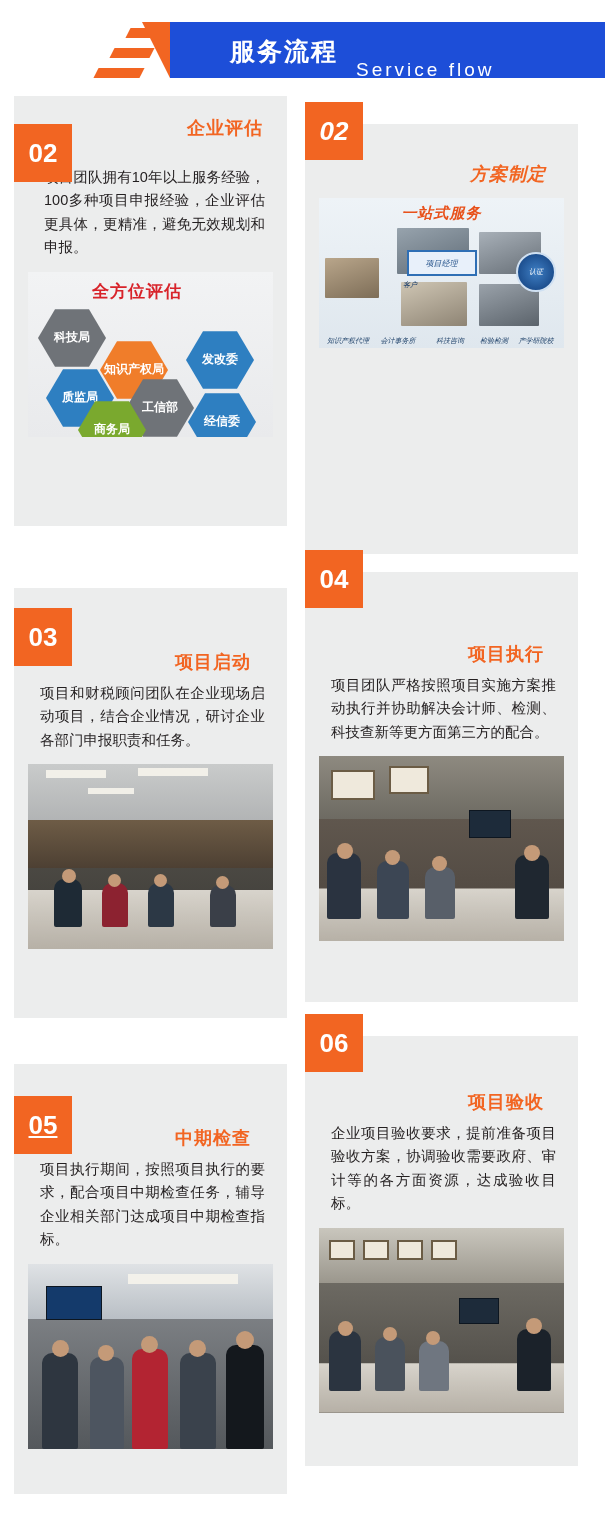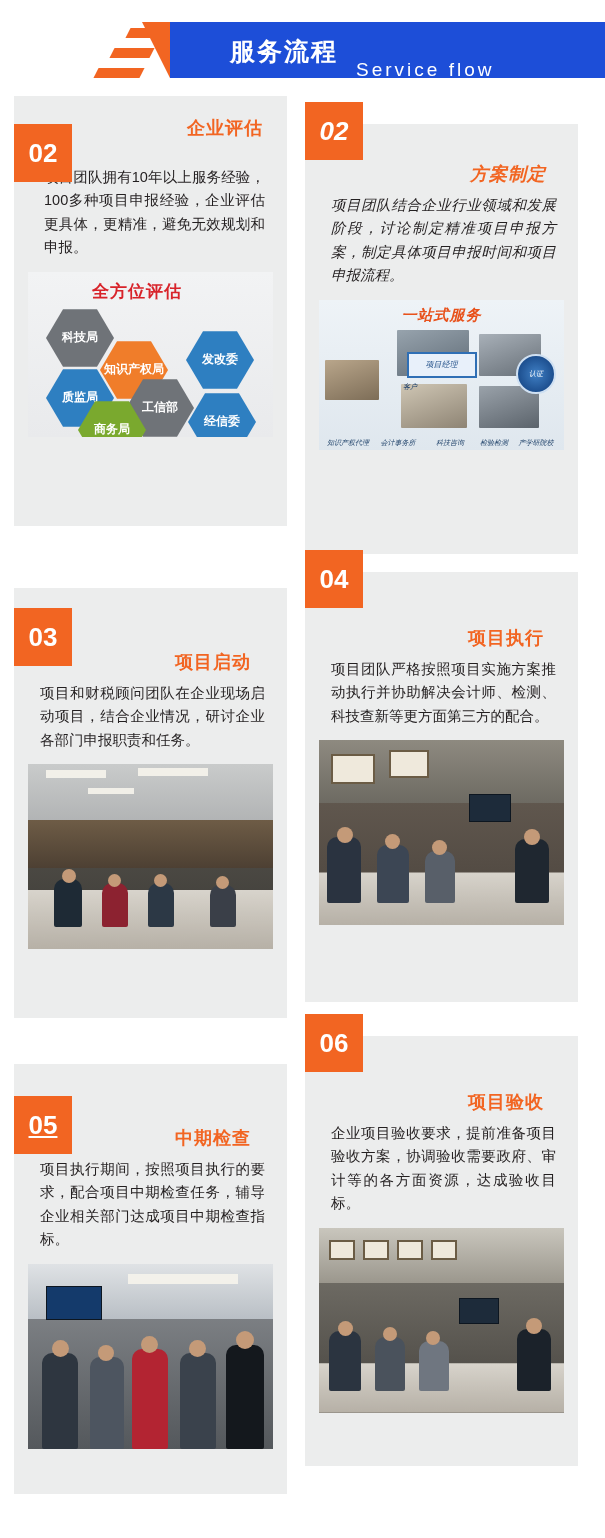--- a/index.html
+++ b/index.html
@@ -262,37 +262,36 @@
     <div class="card tall pad-left" style="padding-top:70px;">
       <div class="num left">02</div>
       <div class="title-row" style="position:absolute; left:0; top:20px; width:100%; justify-content:flex-end; padding-right:24px;">
         <div class="card-title">企业评估</div>
       </div>
       <div class="card-body" style="padding-left:16px;">项目团队拥有10年以上服务经验，100多种项目申报经验，企业评估更具体，更精准，避免无效规划和申报。</div>
 
       <div class="photo ph-eval">
         <div class="eval-title">全方位评估</div>
         <div class="hexwrap">
-          <div class="hex" style="left:8px;  top:8px;  background:#6f7378;">科技局</div>
+          <div class="hex" style="left:0;  top:8px;  background:#6f7378;">科技局</div>
           <div class="hex" style="left:62px; top:40px; background:#f07d2a;">知识产权局</div>
           <div class="hex" style="left:148px;top:30px; background:#2e7fc1;">发改委</div>
           <div class="hex" style="left:8px;  top:68px; background:#2e7fc1;">质监局</div>
           <div class="hex" style="left:88px; top:78px; background:#6f7378;">工信部</div>
           <div class="hex" style="left:40px; top:100px;background:#7aa92e;">商务局</div>
           <div class="hex" style="left:150px;top:92px; background:#2e7fc1;">经信委</div>
         </div>
       </div>
     </div>
 
     <div class="card tall" style="padding-top:46px; margin-top:28px;font-style:italic;">
       <div class="num topleft">02</div>
       <div class="title-row" style="padding-right:18px; margin-top:-8px;">
         <div class="card-title">方案制定</div>
       </div>
-      <div class="card-body">项目团队结合企业行业领域和发展阶段，讨论制定精准项目申报方案，制定具体项目申报时间和项目申报流程。</div>
 
       <div class="photo ph-onestop">
         <div class="onestop-title">一站式服务</div>
         <div class="os-photo" style="left:6px; top:60px; width:54px; height:40px; background:linear-gradient(160deg,#b9a68b,#7d6d57);"></div>
         <div class="os-photo" style="left:78px; top:30px; width:72px; height:46px; background:linear-gradient(160deg,#97a3ad,#5f6b76);"></div>
         <div class="os-photo" style="left:160px; top:34px; width:62px; height:42px; background:linear-gradient(160deg,#a8b0b8,#676f77);"></div>
         <div class="os-photo" style="left:82px; top:84px; width:66px; height:44px; background:linear-gradient(160deg,#cfc6b4,#8e8474);"></div>
         <div class="os-photo" style="left:160px; top:86px; width:60px; height:42px; background:linear-gradient(160deg,#9aa2aa,#5b636b);"></div>
         <div class="os-center">项目经理</div>
         <div class="os-label" style="left:64px; top:82px; color:#143a6b;">客户</div>
@@ -328,21 +327,21 @@
         <div class="head" style="left:80px; bottom:calc(12% + 40px); width:13px; height:13px;"></div>
         <div class="person" style="left:120px; width:26px; height:44px; background:#2c3845;"></div>
         <div class="head" style="left:126px; bottom:calc(12% + 40px); width:13px; height:13px;"></div>
         <div class="person" style="left:182px; width:26px; height:42px; background:#3a3f48;"></div>
         <div class="head" style="left:188px; bottom:calc(12% + 38px); width:13px; height:13px;"></div>
       </div>
     </div>
 
     <div class="card tall" style="padding-top:54px;">
       <div class="num topleft" style="top:-22px;">04</div>
-      <div class="title-row" style="padding-right:20px;">
+      <div class="title-row" style="padding-right:20px;margin-top:16px;">
         <div class="card-title">项目执行</div>
       </div>
       <div class="card-body">项目团队严格按照项目实施方案推动执行并协助解决会计师、检测、科技查新等更方面第三方的配合。</div>
 
       <div class="photo ph-meeting2">
         <div class="ceiling dark" style="height:34%;"></div>
         <div class="frame" style="left:12px; top:14px; width:44px; height:30px;"></div>
         <div class="frame" style="left:70px; top:10px; width:40px; height:28px;"></div>
         <div class="table-surface" style="height:30%;"></div>
         <div class="monitor" style="left:150px; top:54px; width:42px; height:28px;"></div>

